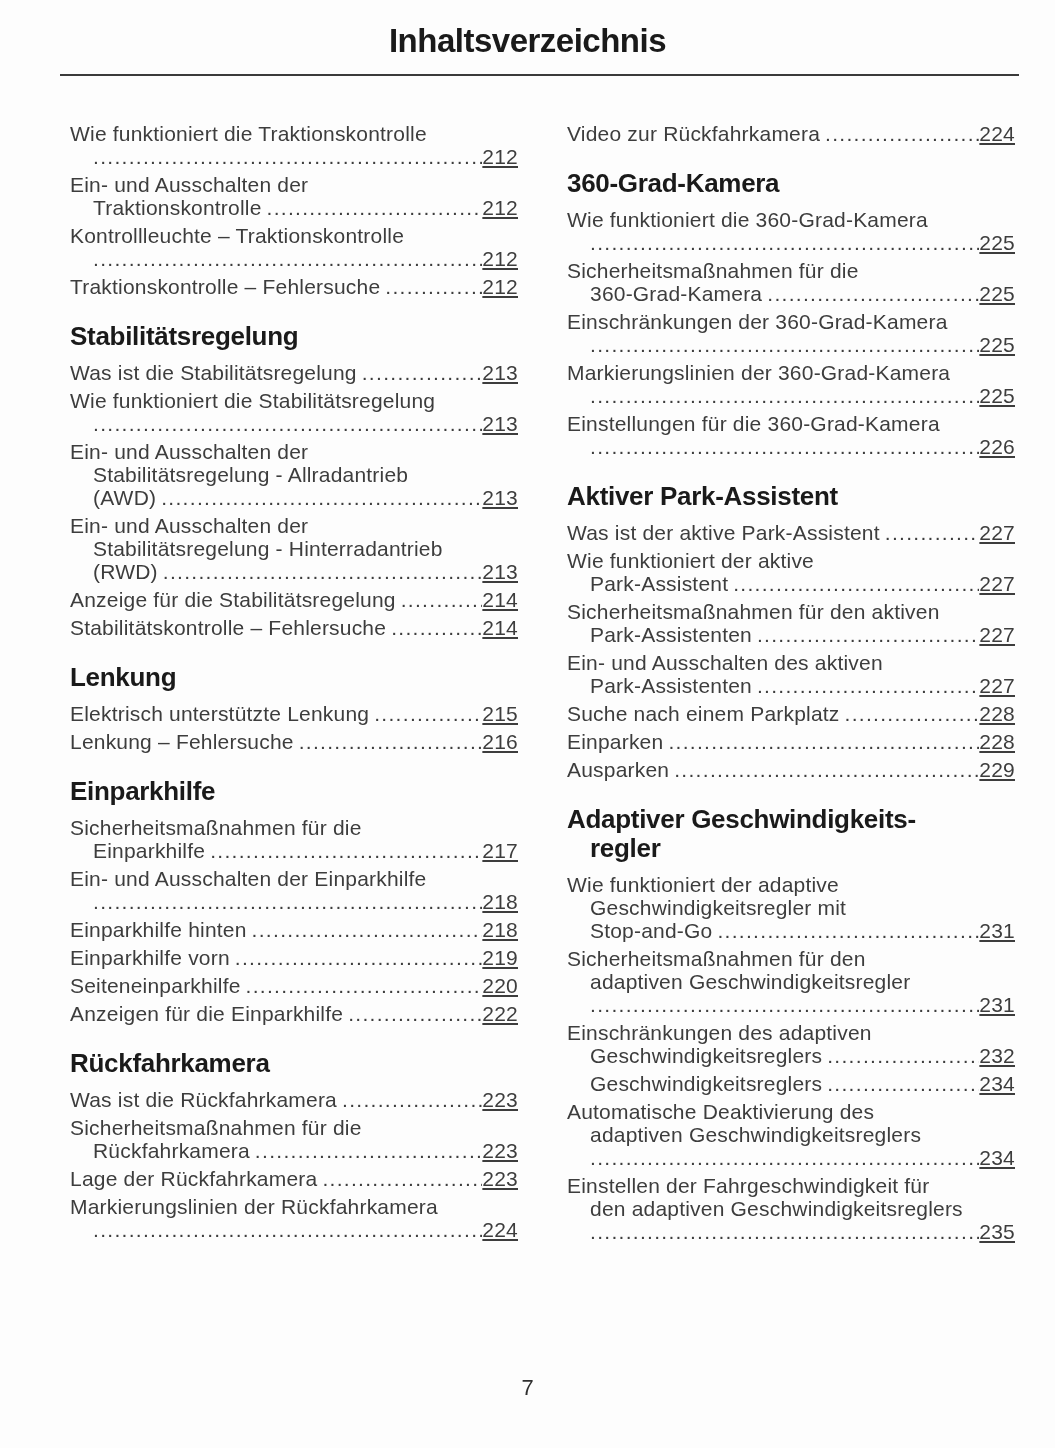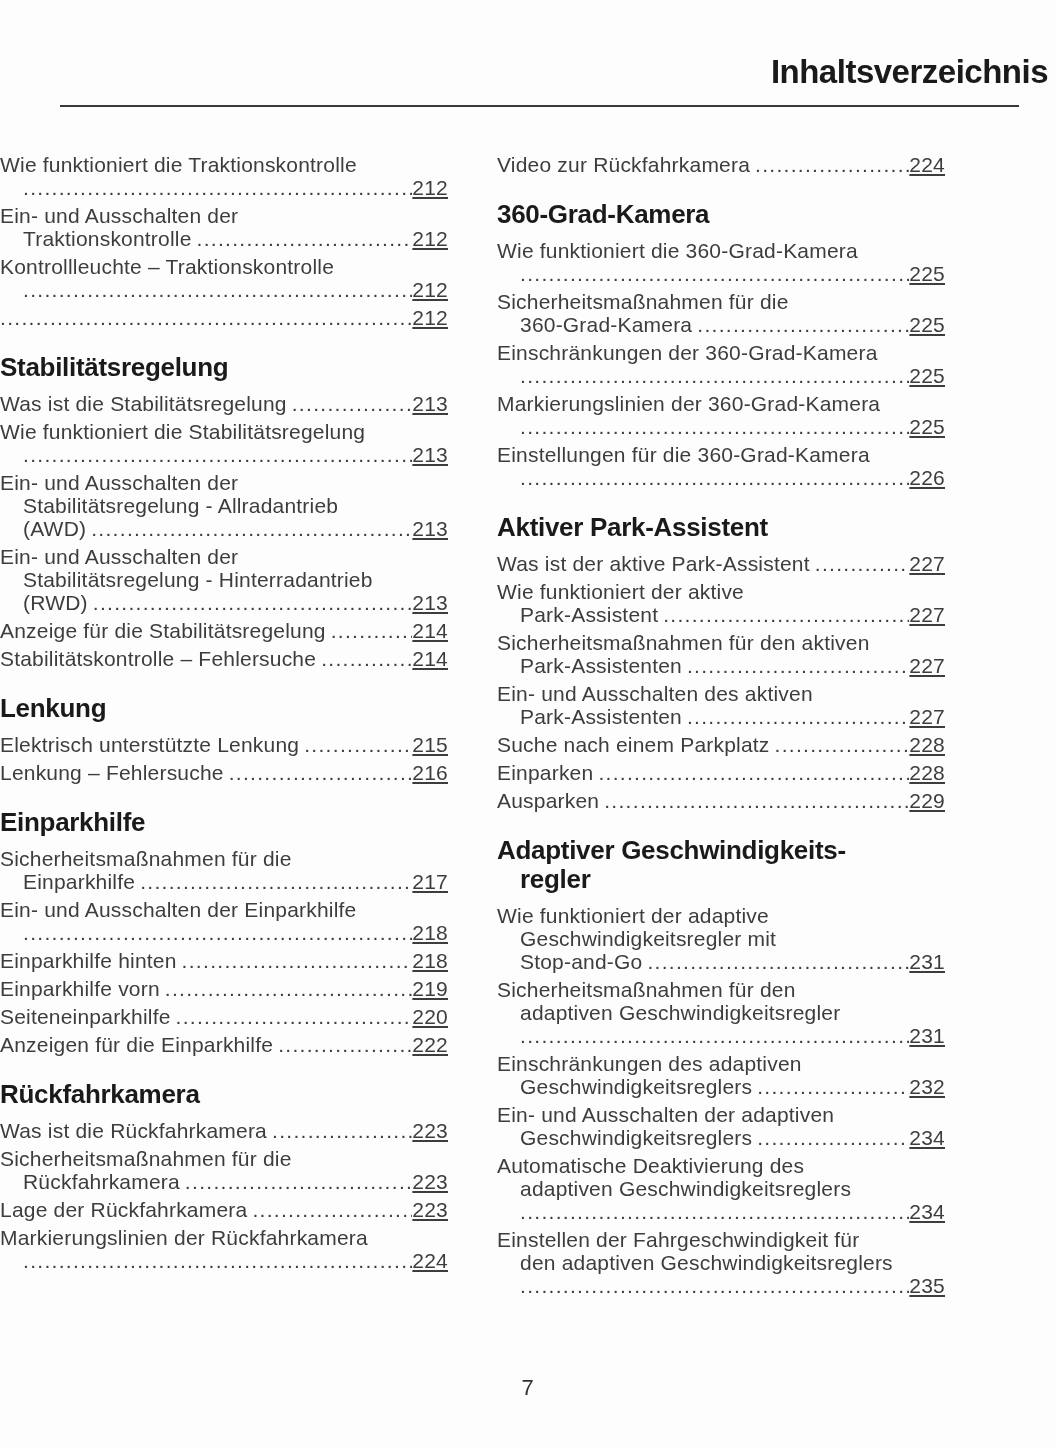--- a/index.html
+++ b/index.html
@@ -11,37 +11,38 @@
   html,body{margin:0;padding:0;}
   body{
     width:1055px;height:1448px;
     background:var(--bg);
     color:var(--text);
     font-family:"Liberation Sans", sans-serif;
     position:relative;
     overflow:hidden;
   }
   .doc-title{
-    margin:7px;
-    padding-top:46px;
-    text-align:right;
+    margin:0;
+    padding-top:22px;
+    text-align:center;
     font-size:33px;
     line-height:38px;
     font-weight:800;
     letter-spacing:-0.5px;
     color:var(--heading);
   }
   .title-rule{
     margin:14px 36px 0 60px;
     border-top:2px solid var(--rule);
     height:0;
   }
   .columns{
     display:flex;
     gap:49px;
+    padding-left:70px;
     margin-top:46px;
   }
   .toc-column{
     width:448px;
     flex:0 0 448px;
   }
   .section-heading{
     font-weight:800;
     font-size:26px;
     line-height:29px;
@@ -110,20 +111,21 @@
       </div>
       <div class="entry">
         <div class="line">Kontrollleuchte – Traktionskontrolle</div>
         <div class="dotline indent">
           <span class="dots">......................................................................................................................................................</span>
           <span class="pgnum">212</span>
         </div>
       </div>
       <div class="entry">
         <div class="dotline">
+          <span class="etext">Traktionskontrolle – Fehlersuche</span>
           <span class="dots">......................................................................................................................................................</span>
           <span class="pgnum">212</span>
         </div>
       </div>
       <div class="section-heading">
         <div class="heading-line">Stabilitätsregelung</div>
       </div>
       <div class="entry">
         <div class="dotline">
           <span class="etext">Was ist die Stabilitätsregelung</span>
@@ -391,21 +393,20 @@
       </div>
       <div class="entry">
         <div class="line">Einschränkungen des adaptiven</div>
         <div class="dotline indent">
           <span class="etext">Geschwindigkeitsreglers</span>
           <span class="dots">......................................................................................................................................................</span>
           <span class="pgnum">232</span>
         </div>
       </div>
       <div class="entry">
-        <div class="line">Ein- und Ausschalten der adaptiven</div>
         <div class="dotline indent">
           <span class="etext">Geschwindigkeitsreglers</span>
           <span class="dots">......................................................................................................................................................</span>
           <span class="pgnum">234</span>
         </div>
       </div>
       <div class="entry">
         <div class="line">Automatische Deaktivierung des</div>
         <div class="line indent">adaptiven Geschwindigkeitsreglers</div>
         <div class="dotline indent">

